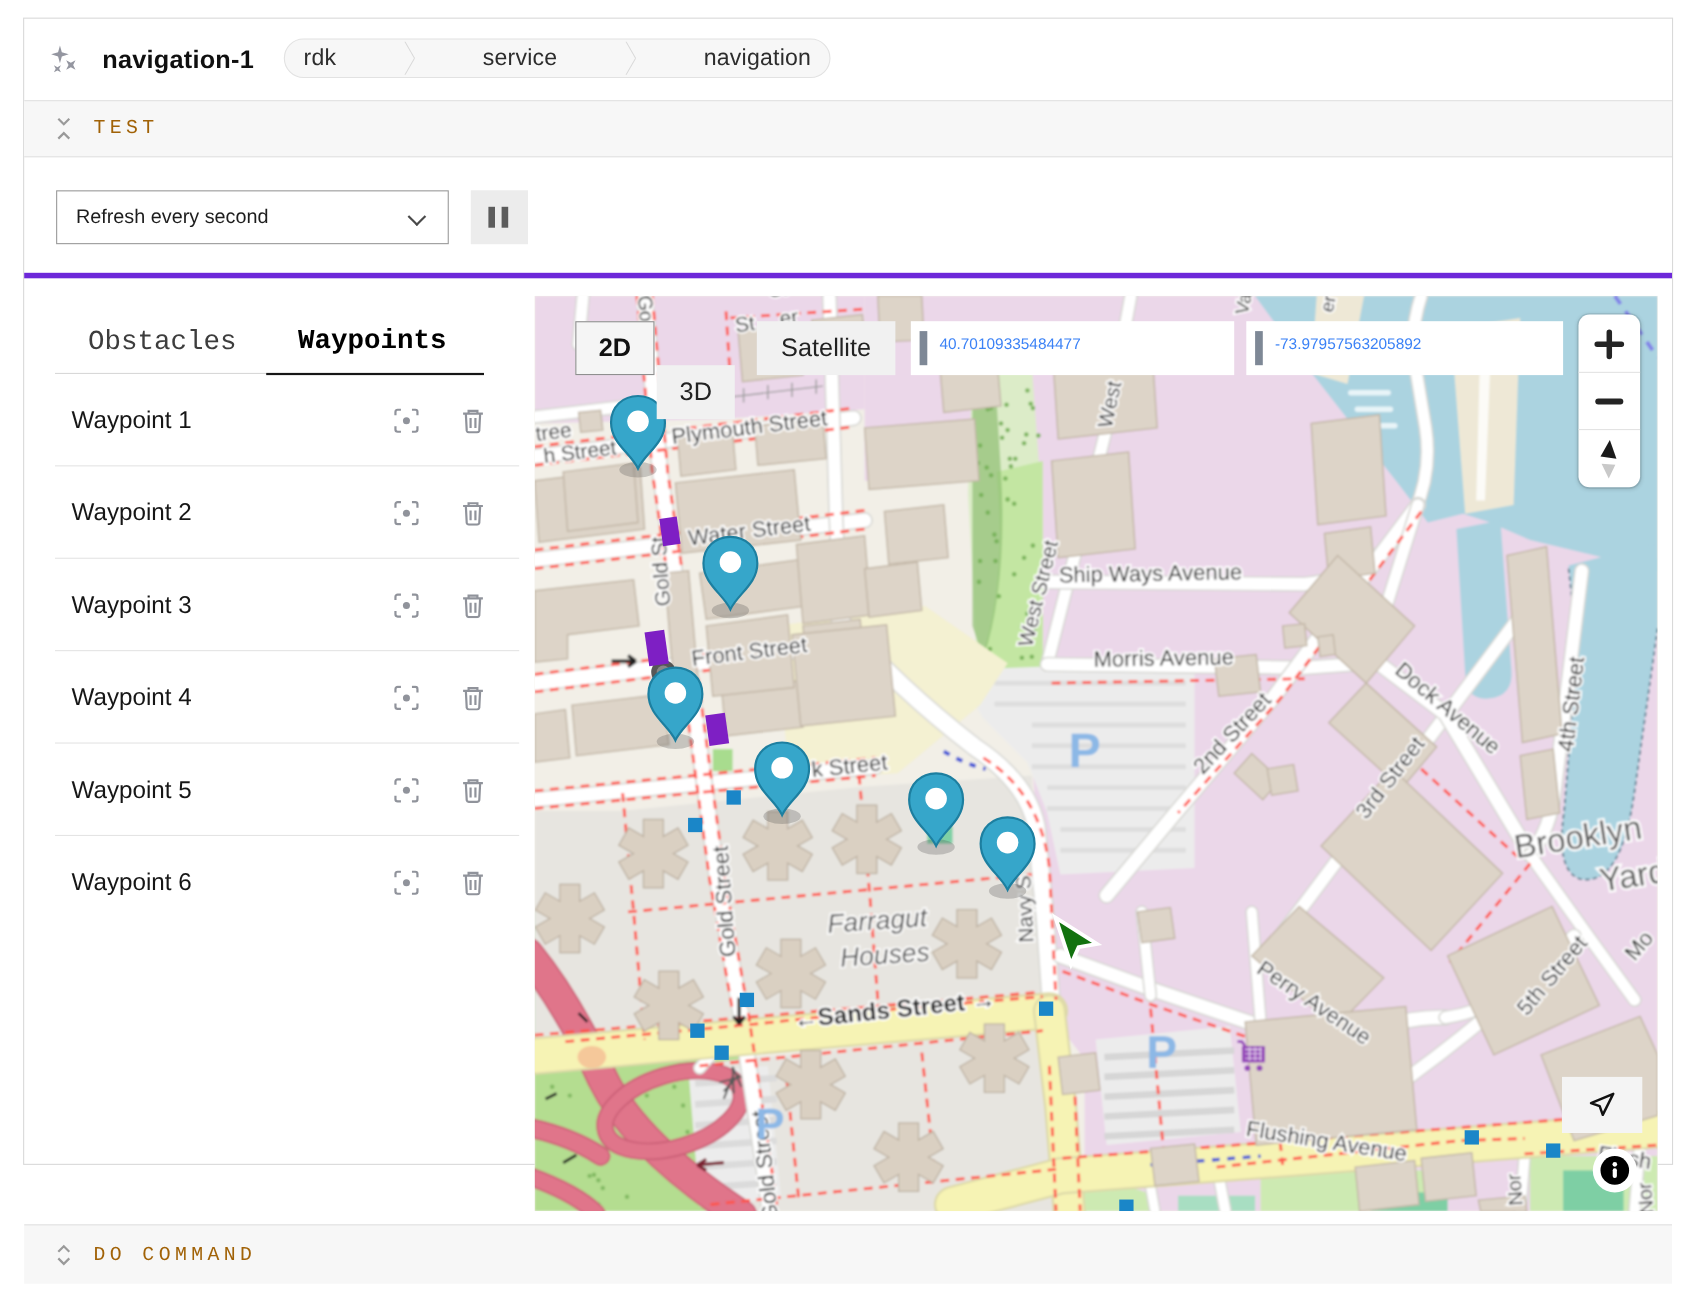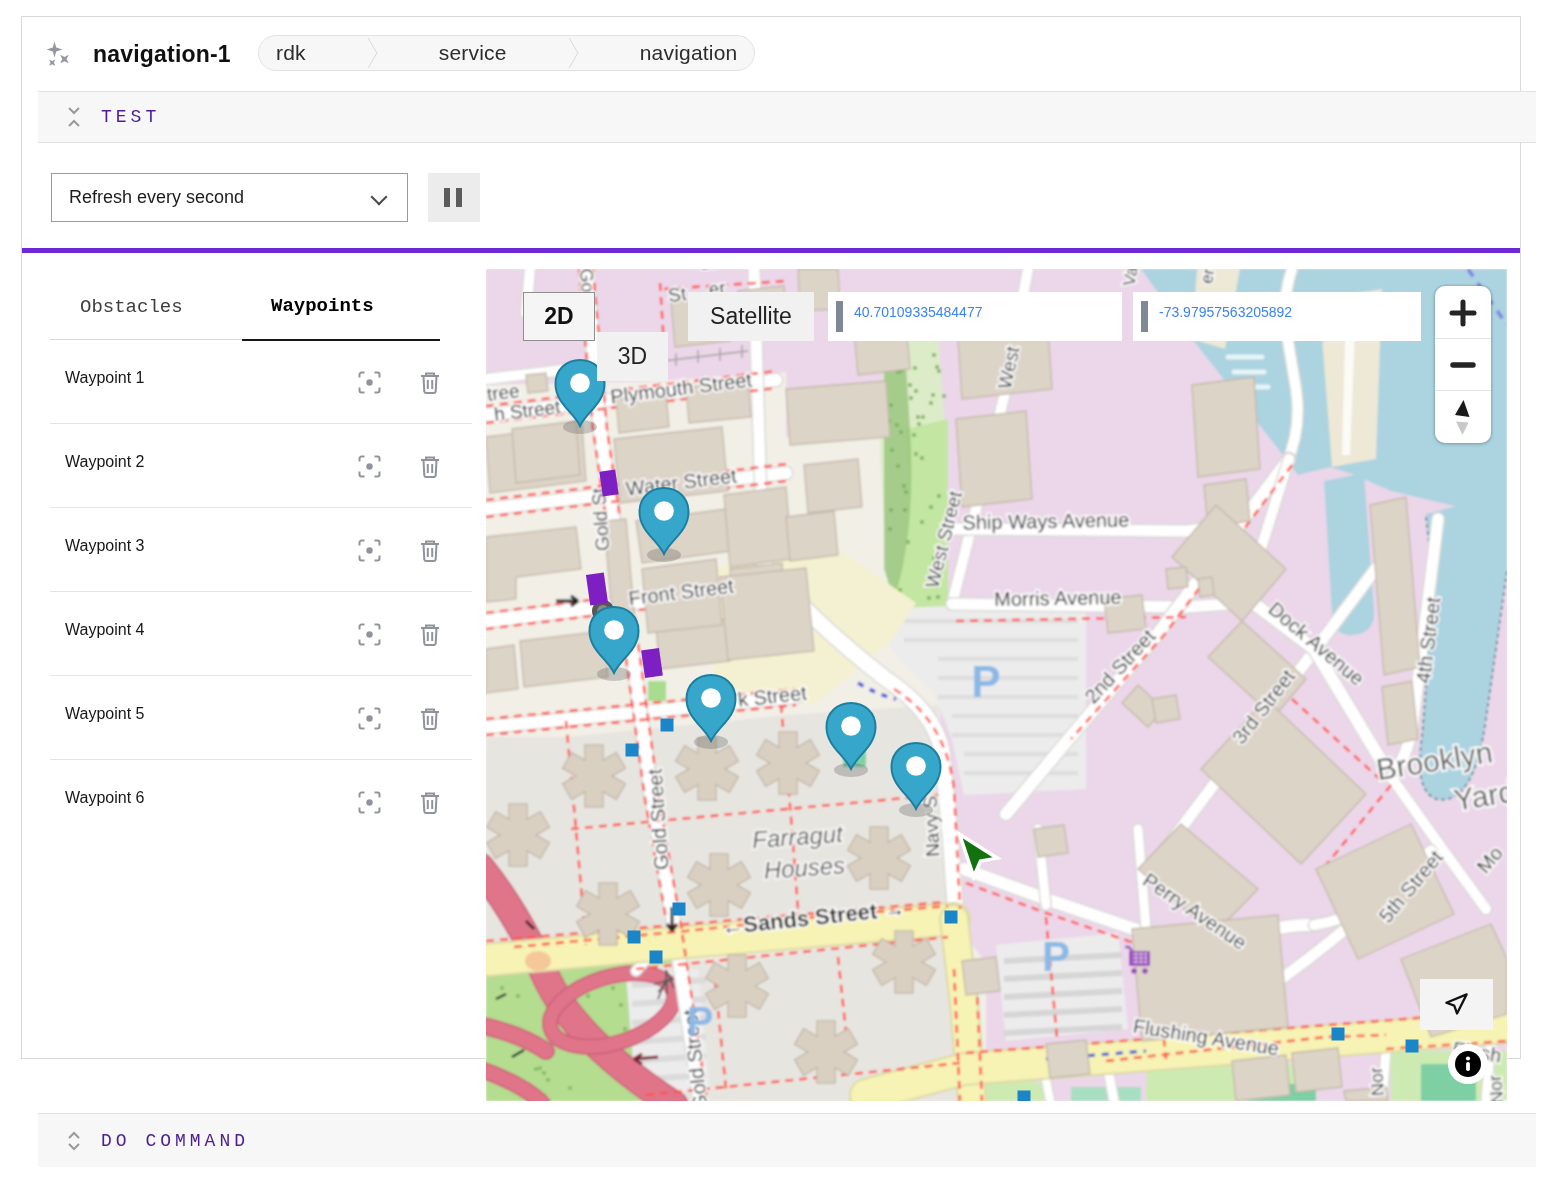--- a/index.html
+++ b/index.html
@@ -7,43 +7,43 @@
   .card { position:absolute; left:21px; top:16px; width:1500px; height:1043px; background:#fff; border:1px solid #d9d9d9; }
   
   .hdr { position:absolute; left:0; top:0; width:100%; height:74px; }
   .hdr .ic { position:absolute; left:23px; top:20px; }
   .hdr h1 { position:absolute; left:71px; top:24px; font-size:23px; font-weight:bold; color:#101010; letter-spacing:0.2px; }
   .crumbs { position:absolute; left:236px; top:18px; height:36px; border:1px solid #e2e2e2; border-radius:18px; background:#f7f7f7; display:flex; align-items:center; padding:0 17px; font-size:21px; letter-spacing:0.2px; color:#2d2d2d;gap:46px; }
   .crumbs .sep { width:11px; height:36px; margin:0 15px; position:relative; overflow:hidden; }
   .crumbs .sep:before { content:""; position:absolute; left:-11px; top:3px; width:16px; height:15px; border-right:1.4px solid #d8d8d8; transform:skewX(30deg); }
   .crumbs .sep:after { content:""; position:absolute; left:-11px; bottom:3px; width:16px; height:15px; border-right:1.4px solid #d8d8d8; transform:skewX(-30deg); }
   
-  .bar { position:absolute; left:16px; width:100%; height:52px; background:#f7f7f7; border-top:1px solid #e2e2e2; border-bottom:1px solid #e2e2e2; font-family:"Liberation Mono",monospace; font-size:18px; letter-spacing:4px; color:#4c1d95; display:flex; align-items:center; }
+  .bar { position:absolute; left:0; width:100%; height:52px; background:#f7f7f7; border-top:1px solid #e2e2e2; border-bottom:1px solid #e2e2e2; font-family:"Liberation Mono",monospace; font-size:18px; letter-spacing:4px; color:#a16207; display:flex; align-items:center; }
   .bar.test { top:74px; }
   .bar.docmd { top:1096px; height:54px; border-bottom:none; }
   .bar .lbl { margin-left:63px; }
   .bar svg { position:absolute; left:27px; top:50%; transform:translateY(-50%); }
   
   .refreshrow { position:absolute; left:0; top:126px; width:100%; height:110px; border-bottom:5px solid #6d28d9; }
   .select { position:absolute; left:29px; top:30px; width:357px; height:49px; border:1px solid #9a9a9a; background:#fff; font-size:18px; color:#1d1d1d; }
   .select span { position:absolute; left:17px; top:13px; }
   .select .chev { position:absolute; right:22px; top:17px; width:12px; height:12px; border-left:2px solid #4a4a4a; border-bottom:2px solid #4a4a4a; transform:rotate(-45deg); }
   .pausebtn { position:absolute; left:406px; top:30px; width:52px; height:49px; background:#ececec; }
   .pausebtn:before { content:""; position:absolute; left:16px; top:15px; width:6px; height:19px; background:#5c5c5c; }
   .pausebtn:after { content:""; position:absolute; left:28px; top:15px; width:6px; height:19px; background:#5c5c5c; }
   
-  .tabs { position:absolute; left:28px; top:264px; width:412px; height:59px; font-family:"Liberation Mono",monospace; font-size:19px; }
+  .tabs { position:absolute; left:28px; top:264px; width:412px; height:59px; font-family:"Liberation Mono",monospace; font-size:25px; }
   .tabs .t1 { position:absolute; left:30px; top:15px; color:#3d3d3d; }
   .tabs .t2 { position:absolute; left:221px; top:14px; color:#000; font-weight:bold; }
   .tabs .u1 { position:absolute; left:0; bottom:0; width:192px; height:1px; background:#d8d8d8; }
   .tabs .u2 { position:absolute; left:192px; bottom:-1px; width:198px; height:2.5px; background:#161616; }
   
   .wrow { position:absolute; left:28px; width:422px; height:84px; border-bottom:1px solid #e4e4e4; }
   .wrow.last { border-bottom:none; }
-  .wrow .nm { position:absolute; left:15px; top:29px; font-size:16px; color:#161616; }
+  .wrow .nm { position:absolute; left:15px; top:29px; font-size:22px; color:#161616; }
   .wrow svg.foc { position:absolute; left:308px; top:31px; }
   .wrow svg.tr { position:absolute; left:369px; top:31px; }
   
   .map { position:absolute; left:464px; top:252px; width:1021px; height:832px; overflow:hidden; background:#f2efe9; }
   .map svg.base { position:absolute; left:0; top:0; }
   
   .mbtn { position:absolute; height:49px; background:#f1f1f1; font-size:23px; color:#222; display:flex; align-items:center; justify-content:center; }
   .mb2d { left:37px; top:23px; width:72px; border:1px solid #8f8f8f; background:#f5f5f5; font-weight:bold; color:#111; }
   .mb3d { left:111px; top:23px; width:71px;margin-top:40px; }
   .mbsat { left:202px; top:23px; width:126px;text-align:center; }

